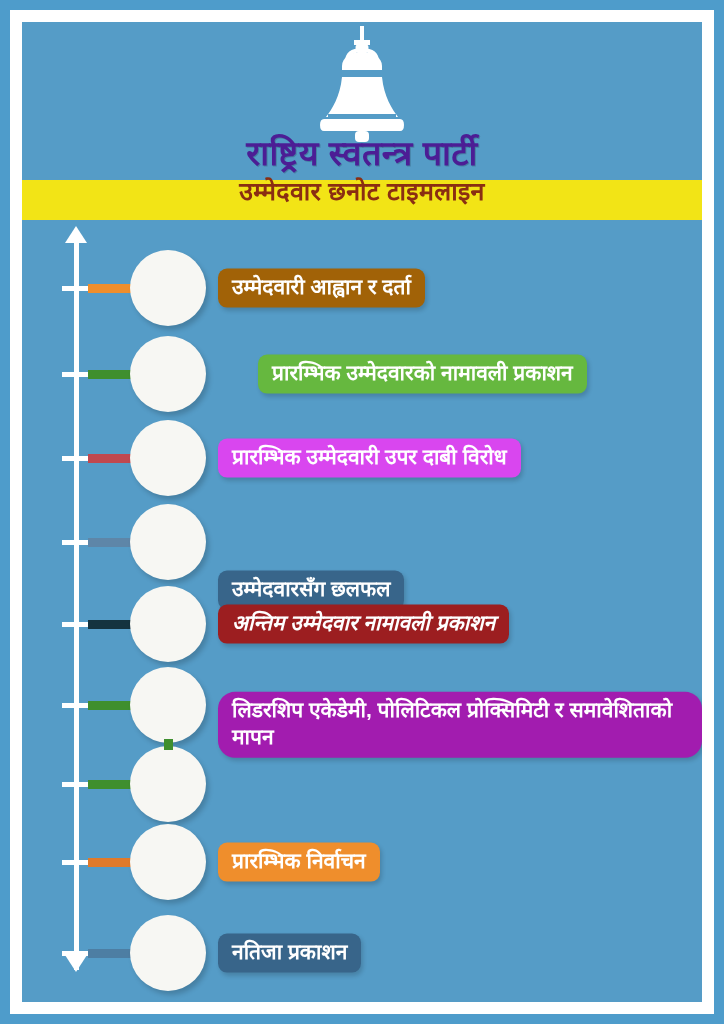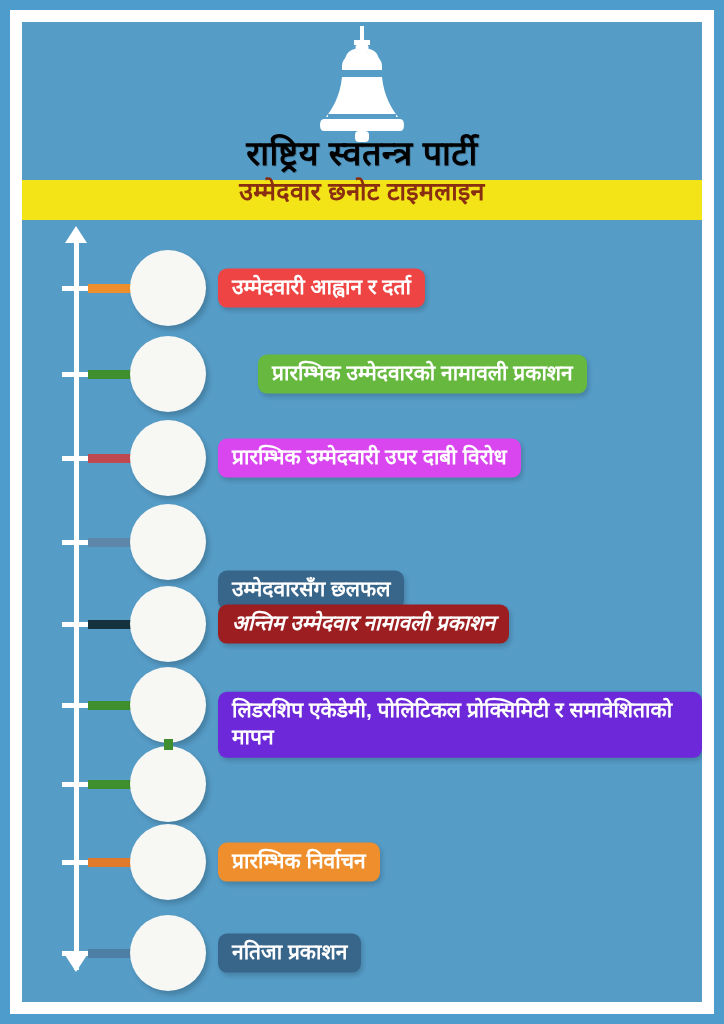--- a/index.html
+++ b/index.html
@@ -33,21 +33,21 @@
 
   
   .bell-wrap{
     position:absolute;left:0;right:0;top:4px;
     display:flex;justify-content:center;align-items:flex-start;
     height:116px;
   }
   .party-title{
     position:absolute;left:0;right:0;top:112px;
     text-align:center;
-    color:#000000;
+    color:#4c1d95;
     font-size:34px;
     font-weight:bold;
     letter-spacing:.5px;
     text-shadow:1px 1px 0 rgba(0,0,0,.18);
     line-height:1.15;
   }
   .yellow-band{
     position:absolute;
     left:-2px;right:-2px;top:158px;
     height:40px;
@@ -166,21 +166,21 @@
 
       <div class="timeline">
         <div class="arrow-up"></div>
         <div class="axis"></div>
         <div class="arrow-down"></div>
         <div id="rows">
             <div class="row" style="top: 66px;">
               <div class="tick"></div>
               <div class="connector" style="background: rgb(239, 142, 44);"></div>
               <div class="node"></div>
-              <div class="pill" style="background: #ef4444;">उम्मेदवारी आह्वान र दर्ता</div>
+              <div class="pill" style="background: #a16207;">उम्मेदवारी आह्वान र दर्ता</div>
             </div>
             <div class="row" style="top: 152px;">
               <div class="tick"></div>
               <div class="connector" style="background: rgb(63, 143, 46);"></div>
               <div class="node"></div>
               <div class="pill" style="background: rgb(102, 184, 63); margin-left: 40px;">प्रारम्भिक उम्मेदवारको नामावली प्रकाशन</div>
             </div>
             <div class="row" style="top: 236px;">
               <div class="tick"></div>
               <div class="connector" style="background: rgb(192, 72, 79);"></div>
@@ -196,21 +196,21 @@
             <div class="row" style="top: 402px;">
               <div class="tick"></div>
               <div class="connector" style="background: rgb(20, 51, 63);"></div>
               <div class="node"></div>
               <div class="pill" style="background: rgb(156, 30, 32); font-style: italic;">अन्तिम उम्मेदवार नामावली प्रकाशन</div>
             </div>
             <div class="row" style="top: 483px;">
               <div class="tick"></div>
               <div class="connector" style="background: rgb(63, 143, 46);"></div>
               <div class="node"></div>
-              <div class="pill two-line" style="background: #6d28d9; transform: translateY(-20%);">लिडरशिप एकेडेमी, पोलिटिकल प्रोक्सिमिटी र समावेशिताको मापन</div>
+              <div class="pill two-line" style="background: #a21caf; transform: translateY(-20%); border-radius: 17px;">लिडरशिप एकेडेमी, पोलिटिकल प्रोक्सिमिटी र समावेशिताको मापन</div>
             </div>
             <div class="row" style="top: 562px;">
               <div class="tick"></div>
               <div class="connector" style="background: rgb(63, 143, 46);"></div>
               <div class="node"></div>
             </div>
             <div class="row" style="top: 640px;">
               <div class="tick"></div>
               <div class="connector" style="background: rgb(224, 122, 43);"></div>
               <div class="node"></div>

